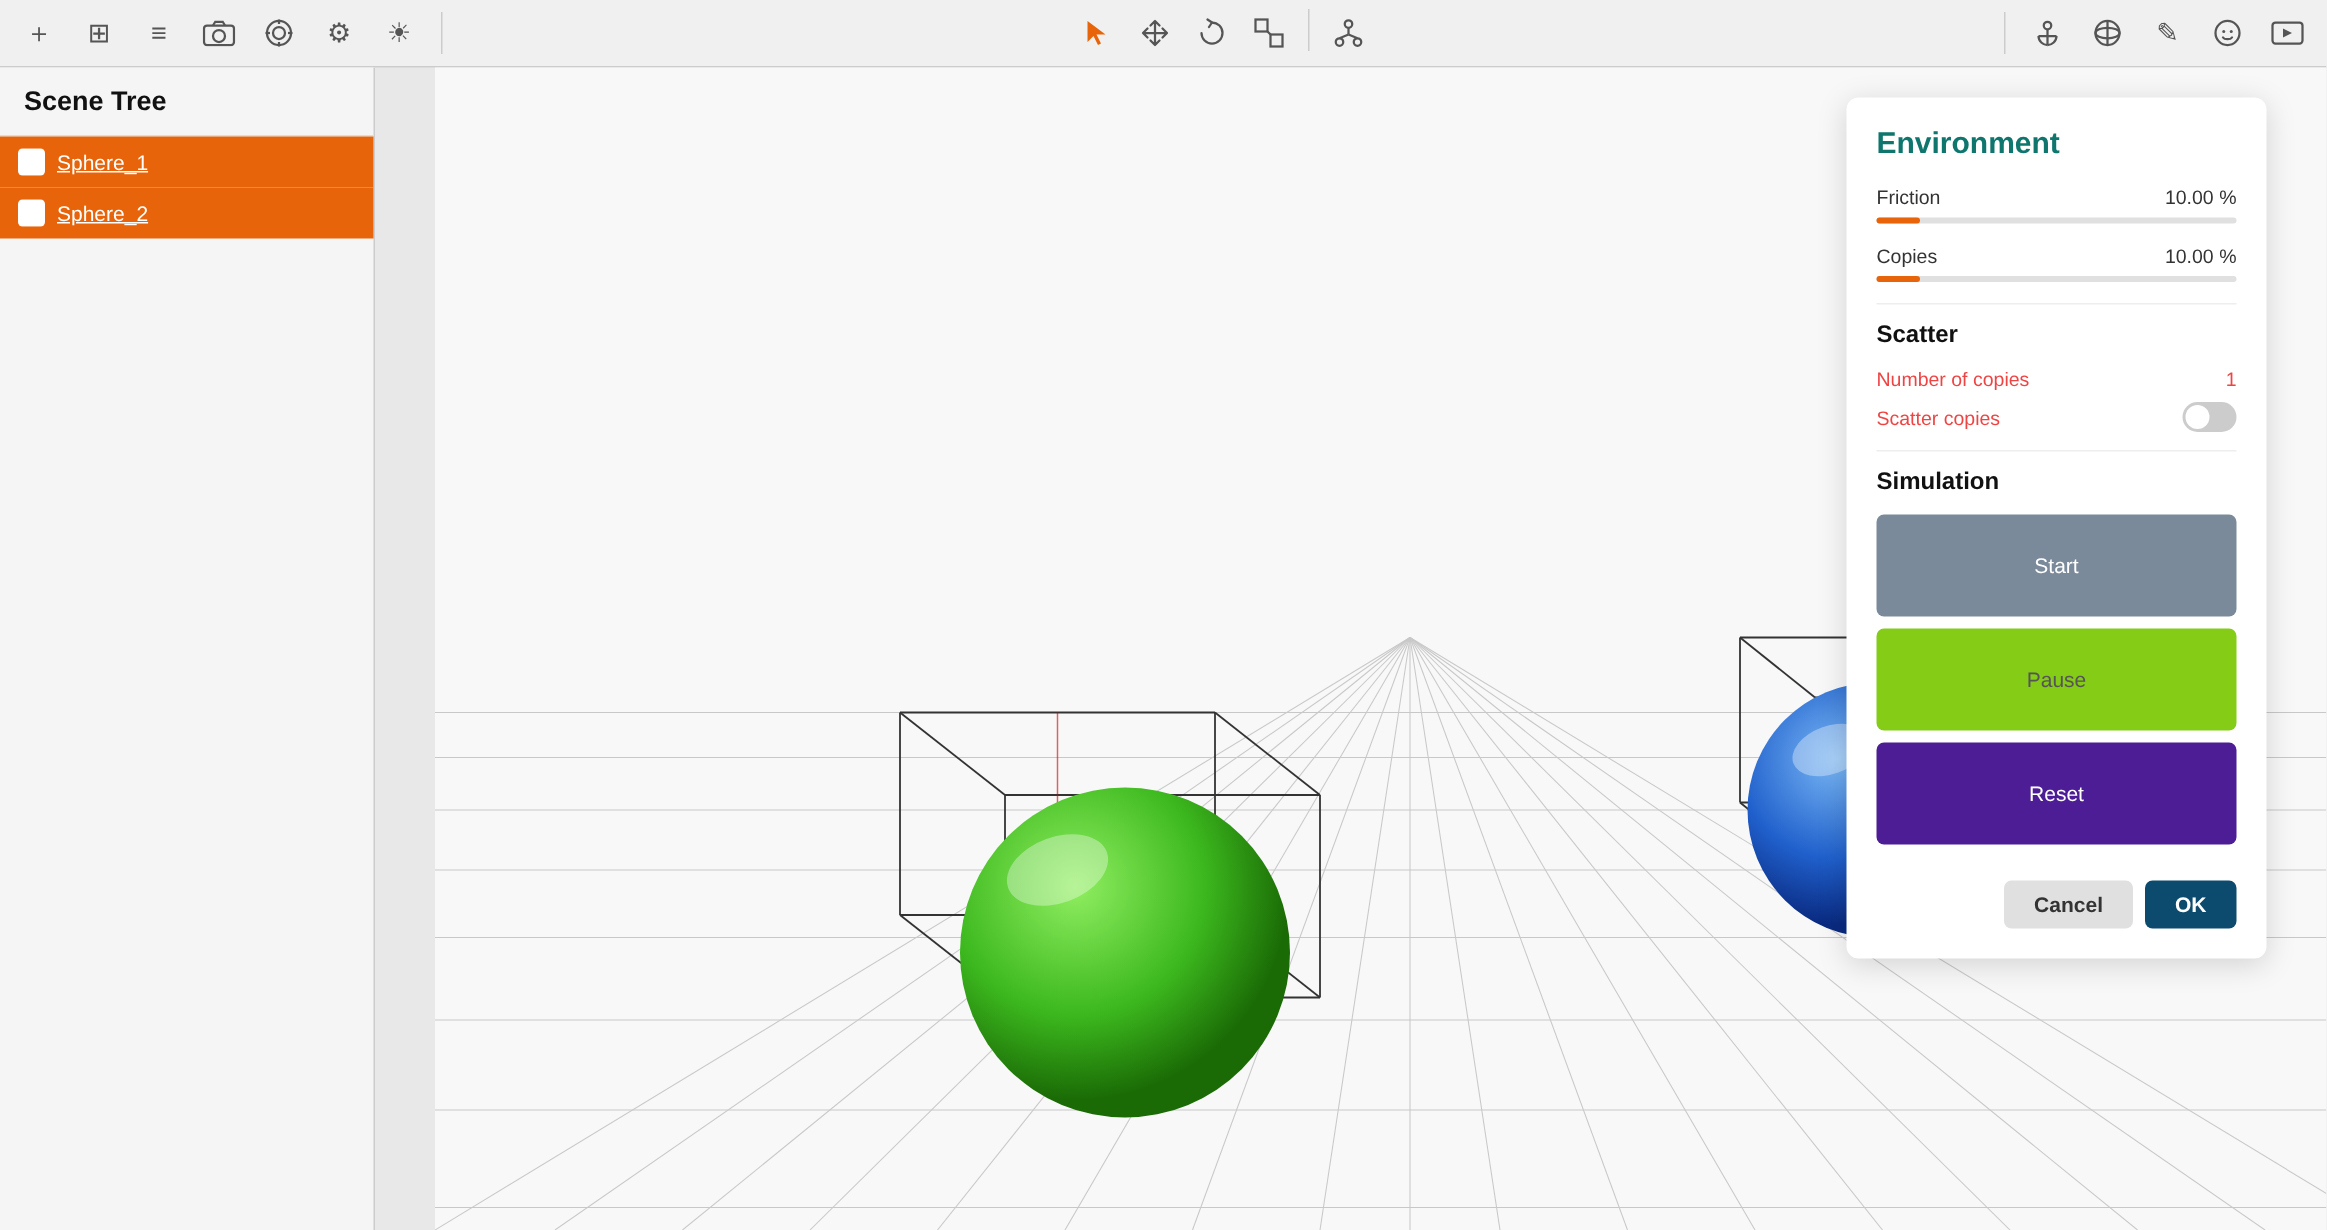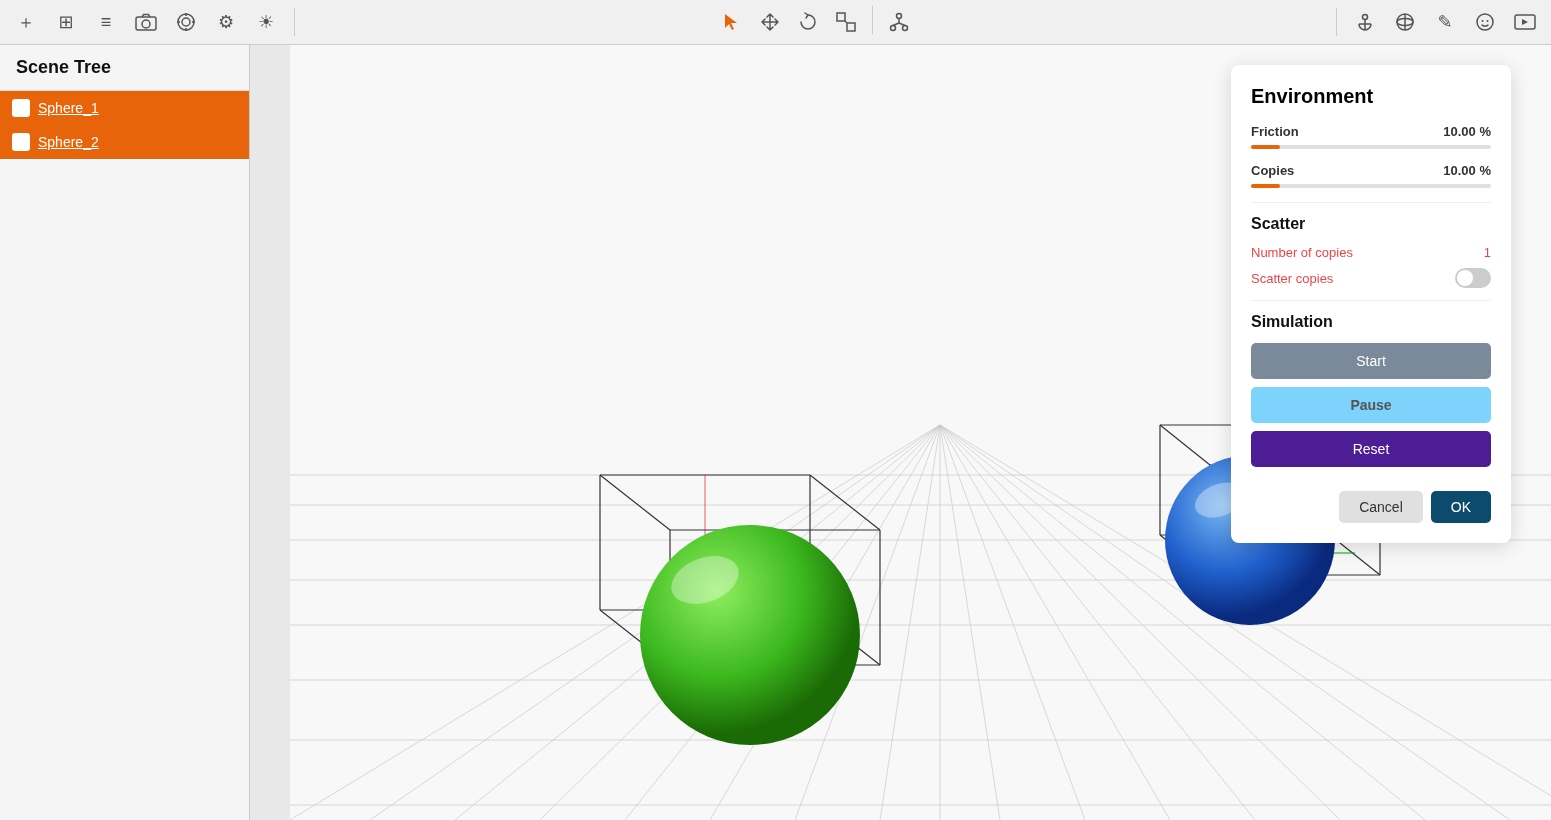--- a/index.html
+++ b/index.html
@@ -100,36 +100,35 @@
       background: white;
       border-radius: 8px;
       box-shadow: 0 4px 20px rgba(0,0,0,0.15);
       padding: 20px;
       z-index: 100;
     }
     #env-panel h2 {
       font-size: 20px;
       font-weight: 700;
       margin-bottom: 16px;
-      color: #000000;
+      color: #0f766e;
     }
     #env-panel h3 {
       font-size: 16px;
       font-weight: 700;
       margin-bottom: 12px;
       color: #111;
     }
     .prop-row {
       display: flex;
       justify-content: space-between;
       align-items: center;
       margin-bottom: 6px;
       font-size: 13px;
       color: #333;
-      font-weight: bold;
     }
     .prop-value {
       font-size: 13px;
       color: #333;
     }
     .slider-track {
       width: 100%;
       height: 4px;
       background: #e0e0e0;
       border-radius: 2px;
@@ -169,54 +168,54 @@
       position: absolute;
       width: 16px; height: 16px;
       background: white;
       border-radius: 50%;
       top: 2px; left: 2px;
       transition: left 0.2s;
     }
 
     .sim-btn {
       width: 100%;
-      padding: 10px;
+      padding: 26px;
       border: none;
       border-radius: 5px;
       cursor: pointer;
       font-size: 14px;
       font-weight: 500;
       margin-bottom: 8px;
     }
     .sim-btn-start {
       background: #7a8a9a;
       color: white;
     }
     .sim-btn-pause {
-      background: #7dd3fc;
+      background: #84cc16;
       color: #555;
-      font-weight: bold;
     }
     .sim-btn-reset {
       background: #4c1d95;
       color: white;
     }
 
     .panel-footer {
       display: flex;
       justify-content: flex-end;
       gap: 8px;
       margin-top: 16px;
     }
     .footer-btn {
       padding: 8px 20px;
       border-radius: 5px;
       border: none;
       cursor: pointer;
       font-size: 14px;
+      font-weight: bold;
     }
     .btn-cancel {
       background: #e0e0e0;
       color: #333;
     }
     .btn-ok {
       background: #0c4a6e;
       color: white;
     }
 

